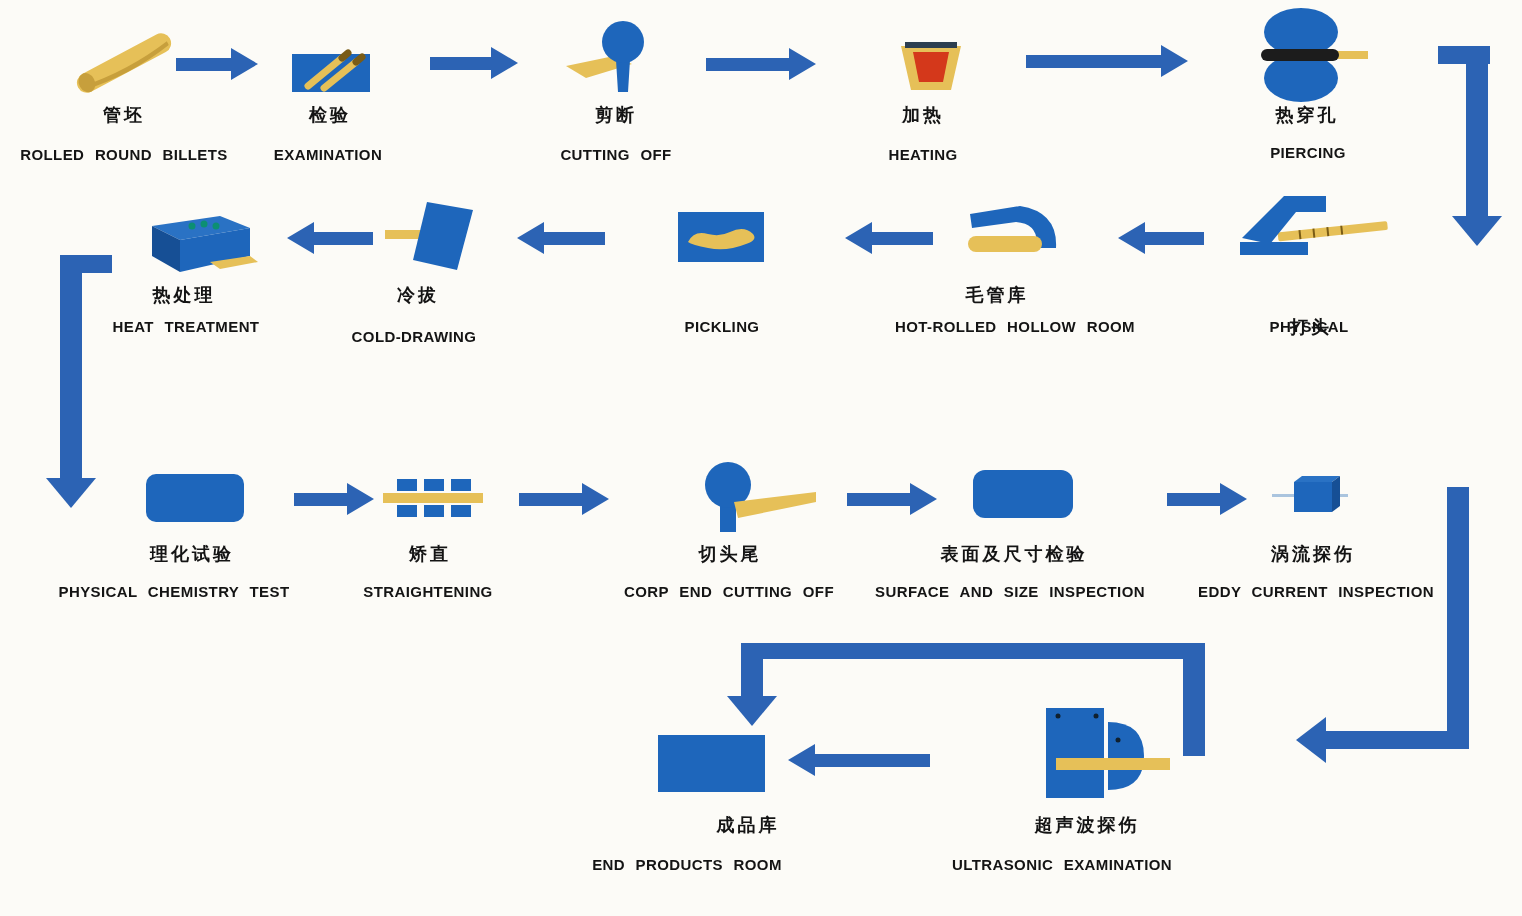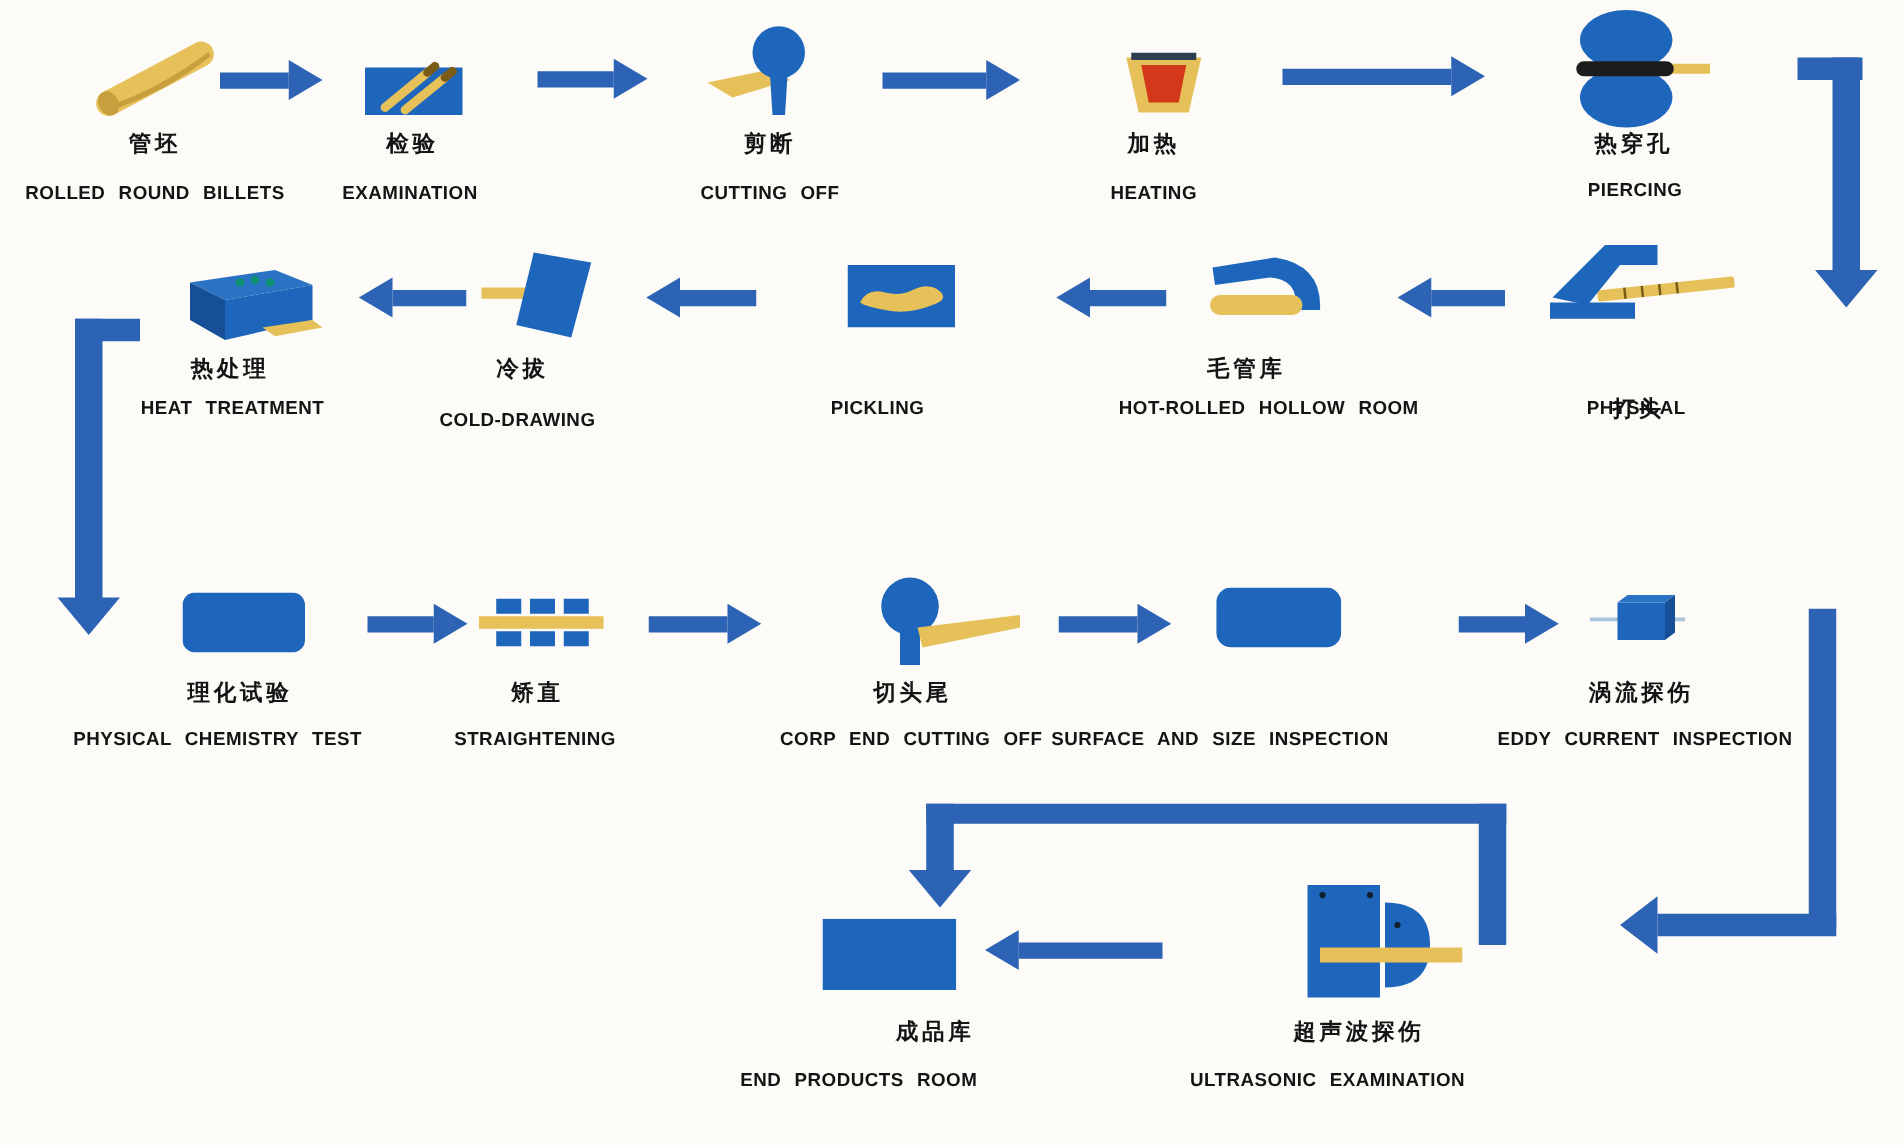--- a/index.html
+++ b/index.html
@@ -156,21 +156,21 @@
       <div class="shaft"></div>
       <div class="head"></div>
     </div>
 
   <div class="icon" style="left:678px;top:212px;">
     <svg width="86" height="50" viewBox="0 0 86 50">
       <rect width="86" height="50" fill="#1e66bb"></rect>
       <path d="M10 30 Q16 18 30 22 Q42 25 52 20 Q66 13 75 22 Q80 28 68 32 Q48 40 30 36 Q14 33 10 30 Z" fill="#e6c058"></path>
     </svg>
   </div>
-  <div class="en" style="left:702px;top:318px;">PICKLING</div>
+  <div class="en" style="left:722px;top:318px;">PICKLING</div>
 
   <div class="harrow left" style="left:517px;top:222px;width:88px;">
       <div class="shaft"></div>
       <div class="head"></div>
     </div>
 
   <div class="icon" style="left:385px;top:200px;">
     <svg width="105" height="72" viewBox="0 0 105 72">
       <rect x="0" y="30" width="56" height="9" fill="#e6c058"></rect>
       <polygon points="42,2 88,10 72,70 28,60" fill="#1e66bb"></polygon>
@@ -247,21 +247,22 @@
   <div class="harrow right" style="left:847px;top:483px;width:90px;">
       <div class="shaft"></div>
       <div class="head"></div>
     </div>
 
   <div class="icon" style="left:973px;top:470px;">
     <svg width="100" height="48" viewBox="0 0 100 48">
       <rect width="100" height="48" rx="12" fill="#1e66bb"></rect>
     </svg>
   </div>
-  <div class="en" style="left:976px;top:583px;">SURFACE AND SIZE INSPECTION</div>
+  <div class="zh" style="left:1014px;top:542px;">表面及尺寸检验</div>
+  <div class="en" style="left:1010px;top:583px;">SURFACE AND SIZE INSPECTION</div>
 
   <div class="harrow right" style="left:1167px;top:483px;width:80px;">
       <div class="shaft"></div>
       <div class="head"></div>
     </div>
 
   <div class="icon" style="left:1272px;top:474px;">
     <svg width="76" height="45" viewBox="0 0 76 45">
       <rect x="0" y="20" width="76" height="3" fill="#aac4de"></rect>
       <rect x="22" y="8" width="38" height="30" fill="#1e66bb"></rect>

